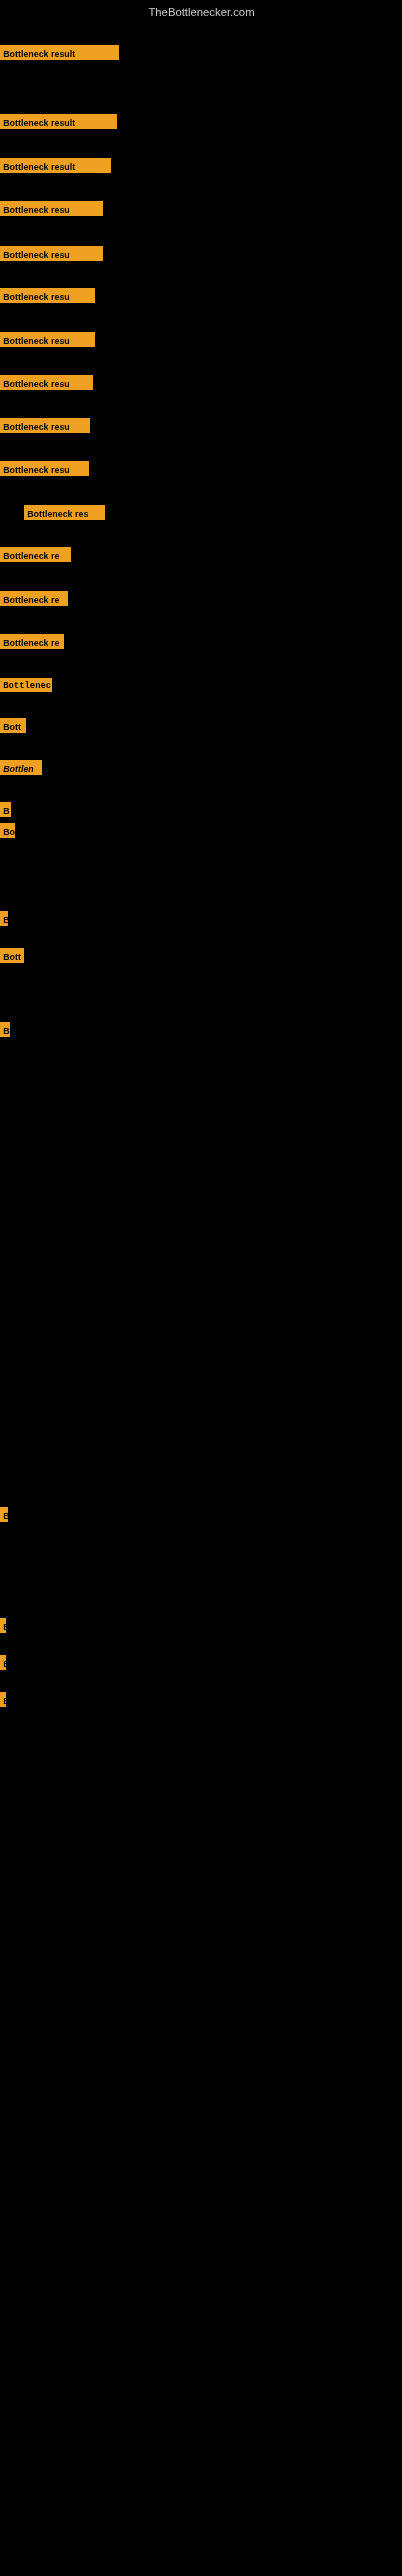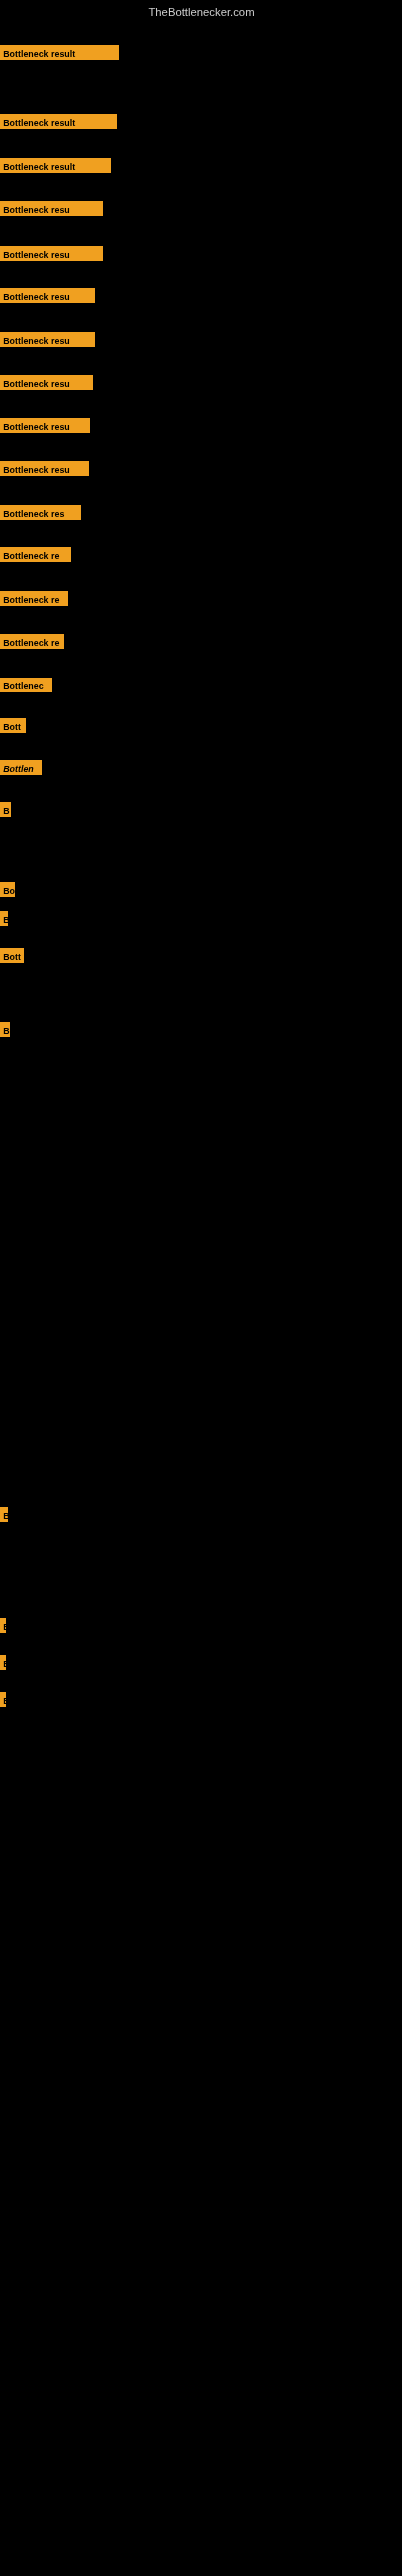--- a/index.html
+++ b/index.html
@@ -70,45 +70,45 @@
     </div>
     <div class="bar-container" style="top: 375px; height: 14.5px;">
       <span class="bar-label" style="width: 93px; height: 14.5px; line-height: 14.5px;">Bottleneck resu</span>
     </div>
     <div class="bar-container" style="top: 418px; height: 14.5px;">
       <span class="bar-label" style="width: 90px; height: 14.5px; line-height: 14.5px;">Bottleneck resu</span>
     </div>
     <div class="bar-container" style="top: 461px; height: 14.5px;">
       <span class="bar-label" style="width: 89px; height: 14.5px; line-height: 14.5px;">Bottleneck resu</span>
     </div>
-    <div class="bar-container" style="top: 505px; height: 14.5px;">
+    <div class="bar-container" style="top: 505px; height: 14.5px; padding-left: 24px;">
       <span class="bar-label" style="width: 81px; height: 14.5px; line-height: 14.5px;">Bottleneck res</span>
     </div>
     <div class="bar-container" style="top: 547px; height: 14.5px;">
       <span class="bar-label" style="width: 71px; height: 14.5px; line-height: 14.5px;">Bottleneck re</span>
     </div>
     <div class="bar-container" style="top: 591px; height: 14.5px;">
       <span class="bar-label" style="width: 68px; height: 14.5px; line-height: 14.5px;">Bottleneck re</span>
     </div>
     <div class="bar-container" style="top: 634px; height: 14.5px;">
       <span class="bar-label" style="width: 64px; height: 14.5px; line-height: 14.5px;">Bottleneck re</span>
     </div>
-    <div class="bar-container" style="top: 676px; height: 18px;">
+    <div class="bar-container" style="top: 676px; height: 18px; font-family: Liberation Mono, monospace;">
       <span class="bar-label" style="width: 52px; height: 14.5px; line-height: 14.5px;">Bottlenec</span>
     </div>
     <div class="bar-container" style="top: 718px; height: 14.5px;">
       <span class="bar-label" style="width: 26px; height: 14.5px; line-height: 14.5px;">Bott</span>
     </div>
     <div class="bar-container" style="top: 760px; height: 14.5px;">
       <span class="bar-label" style="width: 42px; height: 14.5px; line-height: 14.5px; font-style: italic;">Bottlen</span>
     </div>
     <div class="bar-container" style="top: 802px; height: 14.5px;">
       <span class="bar-label" style="width: 11.3px; height: 14.5px; line-height: 14.5px;">B</span>
     </div>
-    <div class="bar-container" style="top: 882px; height: 14.5px;">
+    <div class="bar-container" style="top: 823px; height: 14.5px;">
       <span class="bar-label" style="width: 14.5px; height: 14.5px; line-height: 14.5px;">Bo</span>
     </div>
     <div class="bar-container" style="top: 911px; height: 14.5px;">
       <span class="bar-label" style="width: 8px; height: 14.5px; line-height: 14.5px;">B</span>
     </div>
     <div class="bar-container" style="top: 948px; height: 14.5px;">
       <span class="bar-label" style="width: 24px; height: 14.5px; line-height: 14.5px;">Bott</span>
     </div>
     <div class="bar-container" style="top: 1022px; height: 14.5px;">
       <span class="bar-label" style="width: 9.7px; height: 14.5px; line-height: 14.5px;">B</span>

